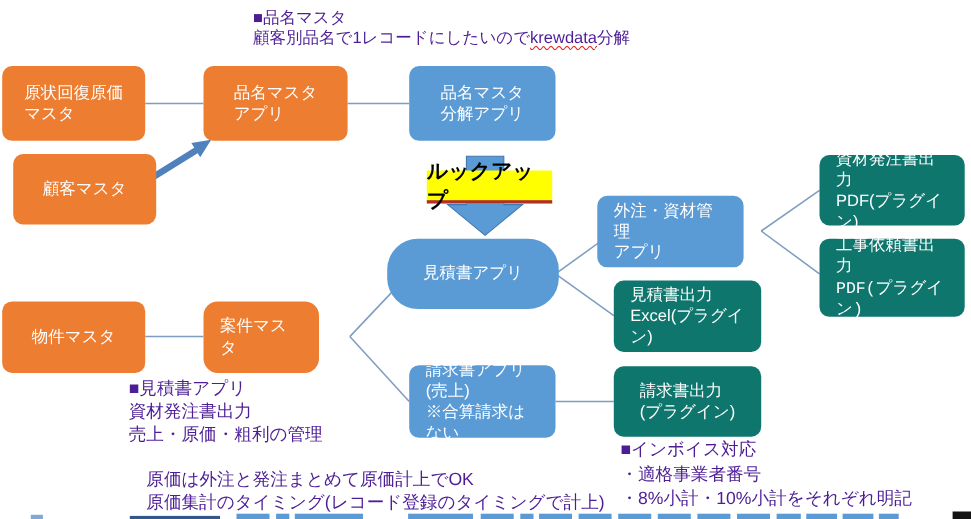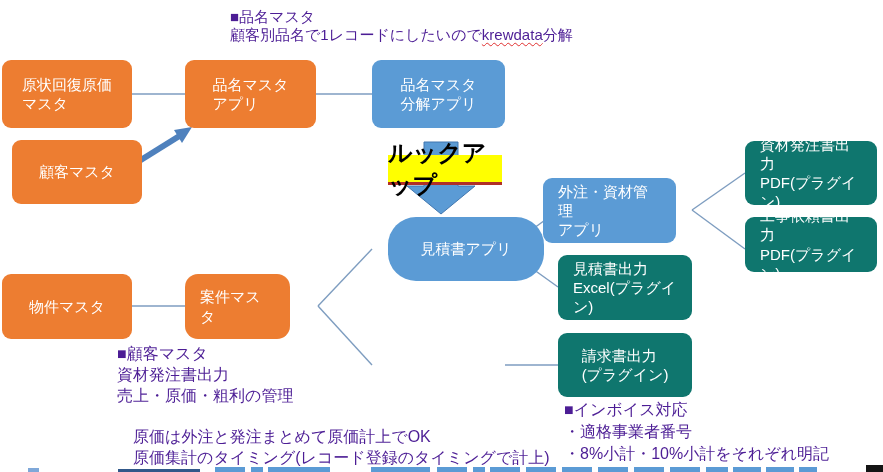--- a/index.html
+++ b/index.html
@@ -23,21 +23,21 @@
   .note-genka{left:117px;top:426px;font-size:16px;line-height:21px;margin-left:16px;}
   .note-invoice{left:564px;top:399px;font-size:16px;line-height:22px;}
   .squiggle{
     text-decoration-line:underline;text-decoration-style:wavy;
     text-decoration-color:#e03030;text-decoration-thickness:1px;text-underline-offset:2px;
   }
   .lookup{
     position:absolute;left:388px;top:155px;width:114px;height:27px;
     background:#FFFF00;border-bottom:3px solid #B03028;
     display:flex;align-items:center;justify-content:center;
-    font-size:24px;font-weight:600;color:#000;letter-spacing:0px;
+    font-size:19px;font-weight:600;color:#000;letter-spacing:0px;
   }
   .strip-seg{position:absolute;bottom:0;}
 </style>
 </head>
 <body>
 
 <div class="stage">
 
   <svg class="wires" viewBox="0 0 883 472">
     <g stroke="#7E9DC0" stroke-width="1.4" fill="none">
@@ -63,51 +63,53 @@
 マスタ</div>
 
   <div class="node orange" style="left:12px;top:140px;width:130px;height:64px;">顧客マスタ</div>
 
   <div class="node orange" style="left:185px;top:60px;width:131px;height:68px;">品名マスタ
 アプリ</div>
 
   <div class="node blue" style="left:372px;top:60px;width:133px;height:68px;">品名マスタ
 分解アプリ</div>
 
-  <div class="node blue" style="left:388px;top:217px;width:156px;height:64px;border-radius:28px;">見積書アプリ</div>
+  <div class="node blue" style="left:352px;top:217px;width:156px;height:64px;border-radius:28px;">見積書アプリ</div>
 
   <div class="node blue" style="left:543px;top:178px;width:133px;height:65px;">外注・資材管理
 アプリ</div>
 
   <div class="node green" style="left:745px;top:141px;width:132px;height:64px;">資材発注書出力
 PDF(プラグイン)</div>
 
-  <div class="node green" style="left:745px;top:217px;width:132px;height:55px;">工事依頼書出力
+  <div class="node green" style="left:745px;top:217px;width:132px;height:71px;font-family:Liberation Mono, monospace;">工事依頼書出力
 PDF(プラグイン)</div>
 
   <div class="node green" style="left:558px;top:255px;width:134px;height:65px;">見積書出力
 Excel(プラグイン)</div>
 
+  <div class="node blue" style="left:372px;top:332px;width:133px;height:66px;">請求書アプリ(売上)
+※合算請求はない</div>
 
   <div class="node green" style="left:558px;top:333px;width:134px;height:64px;">請求書出力
 (プラグイン)</div>
 
   <div class="node orange" style="left:2px;top:274px;width:130px;height:65px;">物件マスタ</div>
 
   <div class="node orange" style="left:185px;top:274px;width:105px;height:65px;border-radius:13px;">案件マスタ</div>
 
   <div class="lookup">ルックアップ</div>
 
   <div class="note note-top">
     <div>■品名マスタ</div>
     <div><span>顧客別品名で1レコードにしたいので</span><span class="squiggle">krewdata</span><span>分解</span></div>
   </div>
 
   <div class="note note-anken">
-    <div>■顧客マスタ</div>
+    <div>■見積書アプリ</div>
     <div>資材発注書出力</div>
     <div>売上・原価・粗利の管理</div>
   </div>
 
   <div class="note note-genka">
     <div>原価は外注と発注まとめて原価計上でOK</div>
     <div>原価集計のタイミング(レコード登録のタイミングで計上)</div>
   </div>
 
   <div class="note note-invoice">

